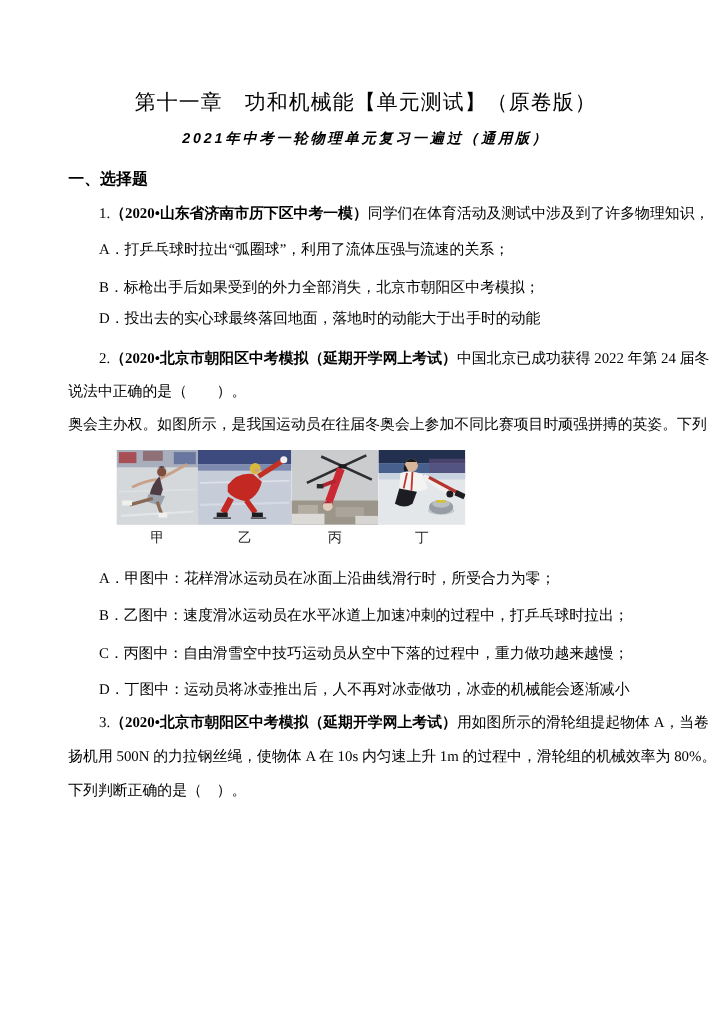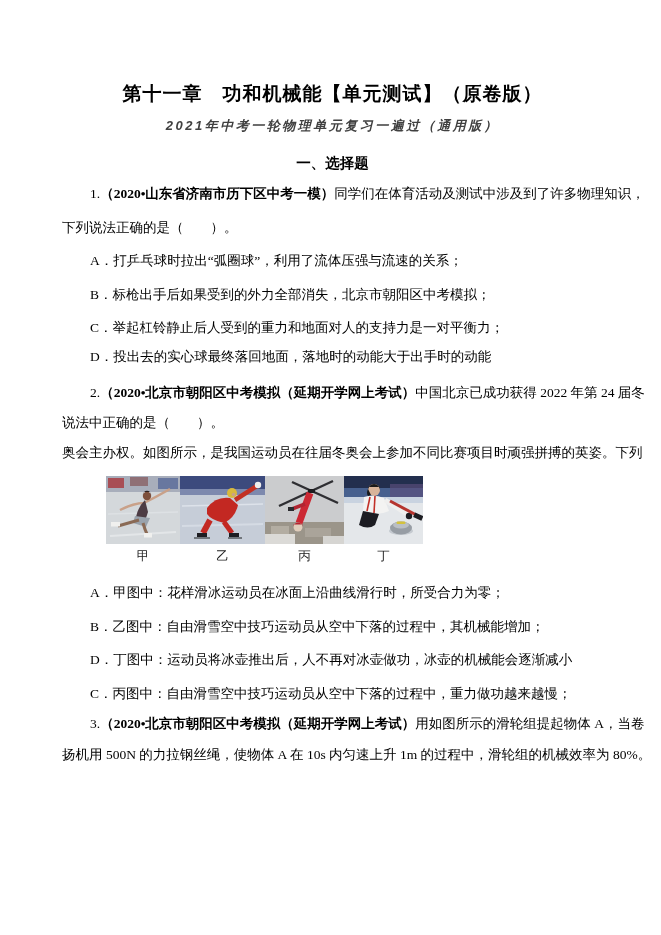--- a/index.html
+++ b/index.html
@@ -9,36 +9,36 @@
     background:#ffffff;
     font-family:"Liberation Serif", serif;
     color:#000;
     overflow:hidden;
   }
   .content{padding:0 58px 0 62px;}
   .doc-title{
     margin:0;margin-top:82px;
     text-align:center;
     font-family:"Liberation Sans", sans-serif;
-    font-weight:bold;font-size:19px;line-height:24px;
+    font-weight:normal;font-size:19px;line-height:24px;
     letter-spacing:1px;
   }
   .doc-subtitle{
     margin-top:11px;
     text-align:center;
     font-family:"Liberation Sans", sans-serif;
     font-weight:bold;font-style:italic;
     font-size:13px;line-height:17px;
     letter-spacing:2.5px;
     color:#1d9fe0;
   }
   .section-heading{
     margin-top:21px;
     font-family:"Liberation Sans", sans-serif;
-    font-weight:bold;font-size:14.5px;line-height:16px;text-align:center;
+    font-weight:bold;font-size:14.5px;line-height:16px;
   }
   .ln{font-size:13.5px;line-height:15px;white-space:nowrap;}
   .indent{padding-left:28px;}
   .b{font-weight:bold;}
   .mt14{margin-top:14px}.mt15{margin-top:15px}.mt16{margin-top:16px}
   .mt18{margin-top:18px}.mt19{margin-top:19px}.mt21{margin-top:21px}
   .mt22{margin-top:22px}
   .figure-row{
     margin-top:16px;margin-left:44px;
     display:flex;align-items:flex-start;
@@ -54,30 +54,28 @@
     font-size:12.5px;line-height:13px;color:#222;
   }
 </style>
 </head>
 <body>
 
 <div class="page">
   <div class="content">
 
     <h1 class="doc-title">第十一章　功和机械能【单元测试】（原卷版）</h1>
-    <div class="doc-subtitle" style="color: #404040;">2021年中考一轮物理单元复习一遍过（通用版）</div>
+    <div class="doc-subtitle" style="color: #000000;">2021年中考一轮物理单元复习一遍过（通用版）</div>
 
     <div class="section-heading">一、选择题</div>
 
     <div class="ln indent mt15"><span>1.</span><span class="b">（2020•山东省济南市历下区中考一模）</span><span>同学们在体育活动及测试中涉及到了许多物理知识，</span></div>
-    <div class="ln mt19">下列说法正确的是（　　）。</div>
 
     <div class="ln indent mt18"><span>A．</span><span>打乒乓球时拉出“弧圈球”，利用了流体压强与流速的关系；</span></div>
     <div class="ln indent mt19"><span>B．</span><span>标枪出手后如果受到的外力全部消失，北京市朝阳区中考模拟；</span></div>
-    <div class="ln indent mt18"><span>C．</span><span>举起杠铃静止后人受到的重力和地面对人的支持力是一对平衡力；</span></div>
     <div class="ln indent mt14"><span>D．</span><span>投出去的实心球最终落回地面，落地时的动能大于出手时的动能</span></div>
 
     <div class="ln indent mt21"><span>2.</span><span class="b">（2020•北京市朝阳区中考模拟（延期开学网上考试）</span><span>中国北京已成功获得 2022 年第 24 届冬</span></div>
     <div class="ln mt15">说法中正确的是（　　）。</div>
     <div class="ln mt15">奥会主办权。如图所示，是我国运动员在往届冬奥会上参加不同比赛项目时顽强拼搏的英姿。下列</div>
 
     <div class="figure-row">
 
       <figure class="fig-jia">
         <svg width="74" height="68" viewBox="0 0 74 68">
@@ -169,21 +167,22 @@
           <ellipse cx="57" cy="52" rx="11" ry="6.5" fill="#979da4"></ellipse>
           <ellipse cx="57" cy="49" rx="8" ry="3.5" fill="#babfc4"></ellipse>
           <rect x="52.5" y="45.5" width="9" height="2.6" rx="1.3" fill="#d4c23c"></rect>
         </svg>
         <figcaption>丁</figcaption>
       </figure>
 
     </div>
 
     <div class="ln indent mt22"><span>A．</span><span>甲图中：花样滑冰运动员在冰面上沿曲线滑行时，所受合力为零；</span></div>
-    <div class="ln indent mt19"><span>B．</span><span>乙图中：自由滑雪空中技巧运动员从空中下落的过程中，其机械能增加；</span></div>
+    <div class="ln indent mt19"><span>B．</span><span>乙图中：速度滑冰运动员在水平冰道上加速冲刺的过程中，打乒乓球时拉出；</span></div>
+    <div class="ln indent mt19"><span>C．</span><span>丙图中：自由滑雪空中技巧运动员从空中下落的过程中，重力做功越来越慢；</span></div>
     <div class="ln indent mt18"><span>D．</span><span>丁图中：运动员将冰壶推出后，人不再对冰壶做功，冰壶的机械能会逐渐减小</span></div>
-    <div class="ln indent mt19"><span>C．</span><span>丙图中：自由滑雪空中技巧运动员从空中下落的过程中，重力做功越来越慢；</span></div>
 
     <div class="ln indent mt15"><span>3.</span><span class="b">（2020•北京市朝阳区中考模拟（延期开学网上考试）</span><span>用如图所示的滑轮组提起物体 A，当卷</span></div>
     <div class="ln mt16">扬机用 500N 的力拉钢丝绳，使物体 A 在 10s 内匀速上升 1m 的过程中，滑轮组的机械效率为 80%。</div>
+    <div class="ln mt16">下列判断正确的是（　）。</div>
 
   </div>
 </div>
 
 </body></html>

